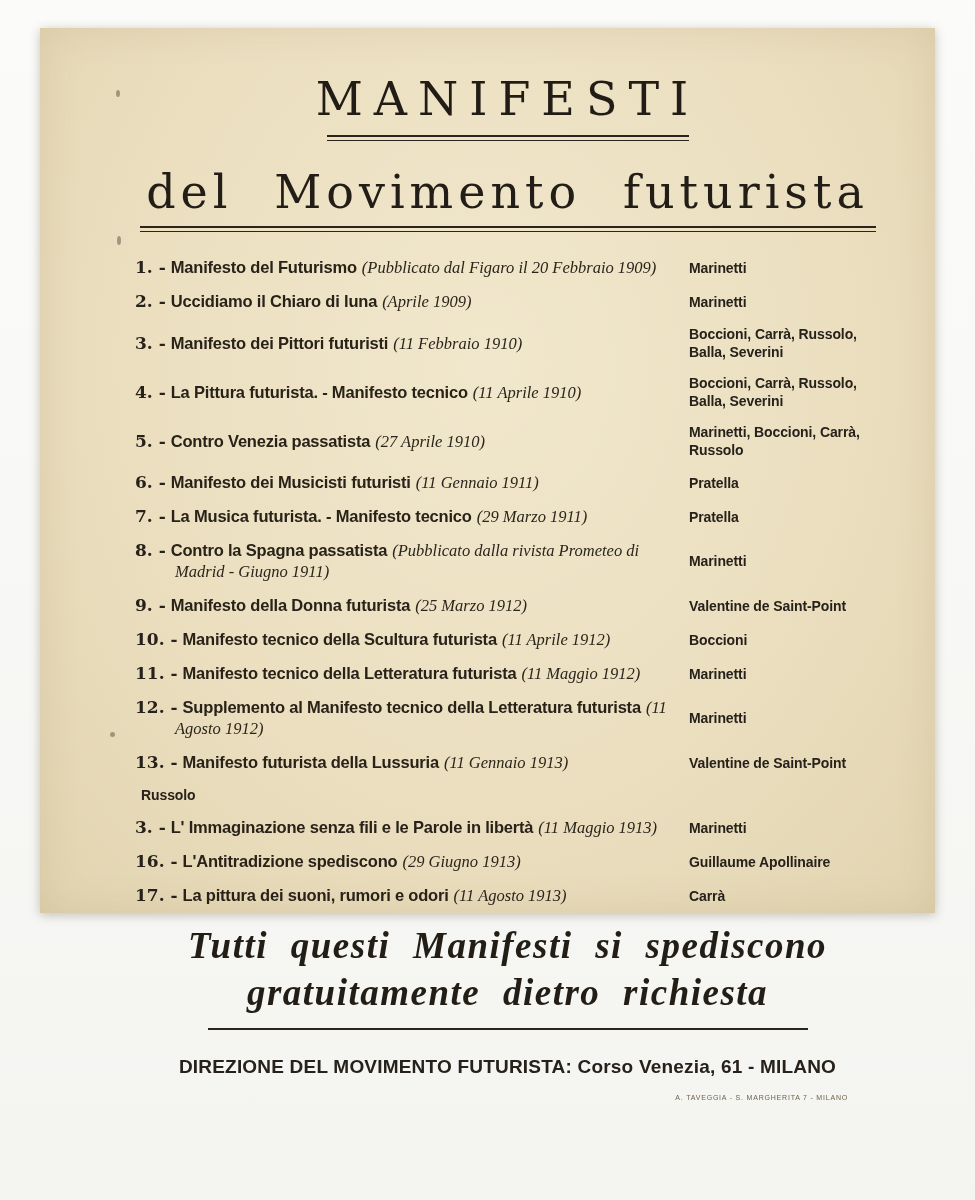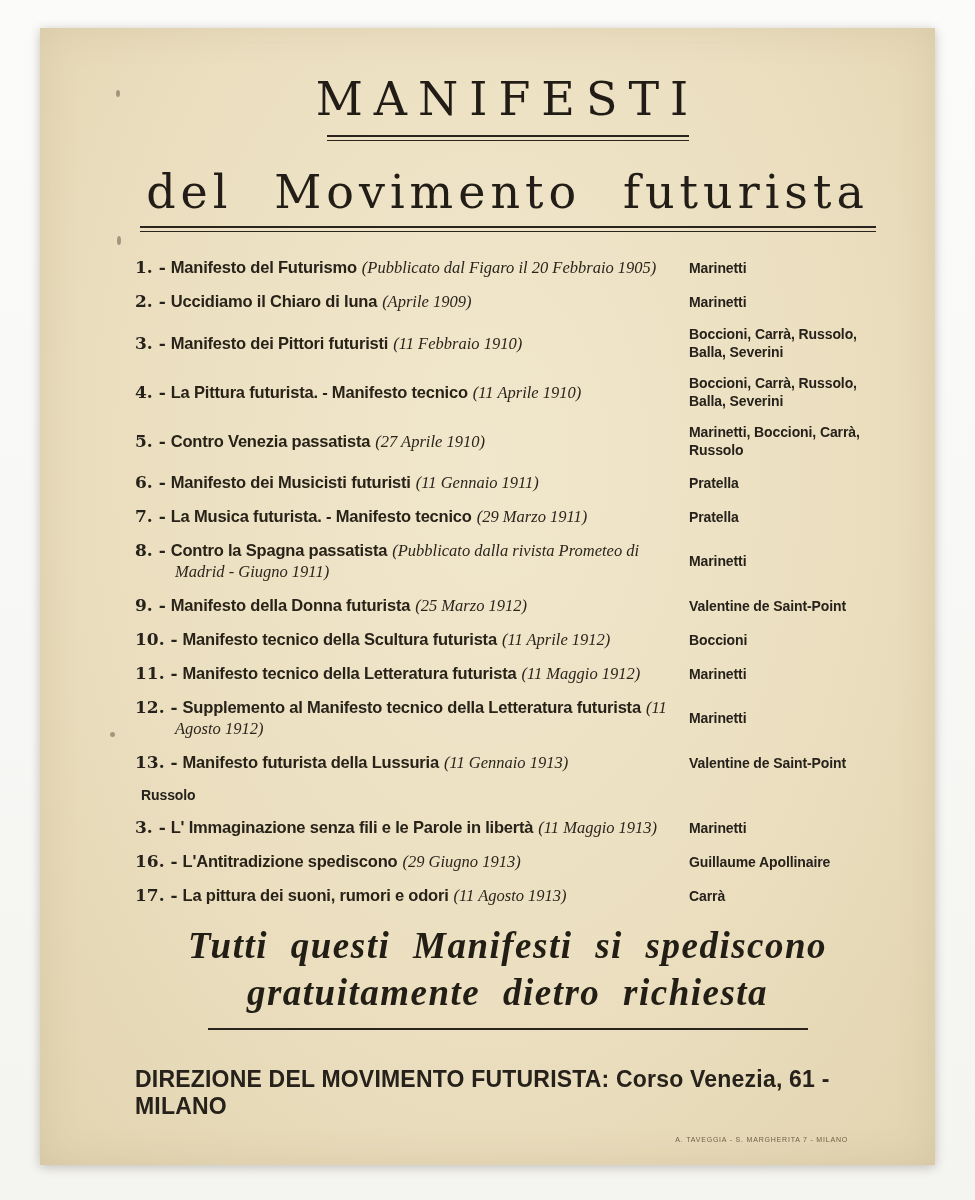--- a/index.html
+++ b/index.html
@@ -13,21 +13,21 @@
     width: 975px;
     height: 1200px;
     background: linear-gradient(180deg, #fbfbfa 0%, #f4f4f1 100%);
     overflow: hidden;
   }
   .paper {
     position: absolute;
     left: 40px;
     top: 28px;
     width: 895px;
-    height: 1137px;
+    height: 885px;
     background: radial-gradient(ellipse at 50% 38%, #f1e7cc 0%, #ebdfc0 55%, #e2d4b0 100%);
     box-shadow: 0 2px 10px rgba(60,50,30,0.28), inset 0 0 40px rgba(120,100,60,0.12);
     color: #26211a;
     box-sizing: border-box;
     padding: 44px 55px 0 95px;
   }
   
   .speck { position: absolute; background: #4a4134; opacity: .45; border-radius: 50%; }
   .speck.s1 { left: 76px; top: 62px;  width: 4px; height: 7px; }
   .speck.s2 { left: 77px; top: 208px; width: 4px; height: 9px; }
@@ -119,24 +119,25 @@
     letter-spacing: 1.5px;
     word-spacing: 12px;
     color: #221d15;
   }
   .rule-single {
     width: 600px;
     border-top: 2px solid #2a241c;
     margin: 12px auto 0 auto;
   }
   .direction-line {
-    margin-top: 36px;
-    font-family: "Liberation Sans", sans-serif;
-    font-weight: 700;
-    font-size: 23px;
+    margin-top: 26px;
+    text-align: center;
+    font-family: "Liberation Sans", sans-serif;
+    font-weight: 700;
+    font-size: 19px;
     letter-spacing: 0.2px;
     color: #26211a;
   }
   .printer-credit {
     margin-top: 16px;
     text-align: right;
     padding-right: 32px;
     font-family: "Liberation Sans", sans-serif;
     font-size: 7px;
     letter-spacing: 0.8px;
@@ -154,21 +155,21 @@
     <div class="speck s3"></div>
 
     <h1 class="poster-title">MANIFESTI</h1>
     <div class="rule-double rule-title"></div>
 
     <h2 class="poster-subtitle">del Movimento futurista</h2>
     <div class="rule-double rule-subtitle"></div>
 
     <div class="manifesto-list">
   <div class="item">
-    <div class="item-text"><span class="num">1. -</span><span class="title">Manifesto del Futurismo</span><span class="date">(Pubblicato dal Figaro il 20 Febbraio 1905)</span></div>
+    <div class="item-text"><span class="num">1. -</span><span class="title">Manifesto del Futurismo</span><span class="date">(Pubblicato dal Figaro il 20 Febbraio 1909)</span></div>
     <div class="authors">Marinetti</div>
   </div>
 
   <div class="item">
     <div class="item-text"><span class="num">2. -</span><span class="title">Uccidiamo il Chiaro di luna</span><span class="date">(Aprile 1909)</span></div>
     <div class="authors">Marinetti</div>
   </div>
 
   <div class="item">
     <div class="item-text"><span class="num">3. -</span><span class="title">Manifesto dei Pittori futuristi</span><span class="date">(11 Febbraio 1910)</span></div>

